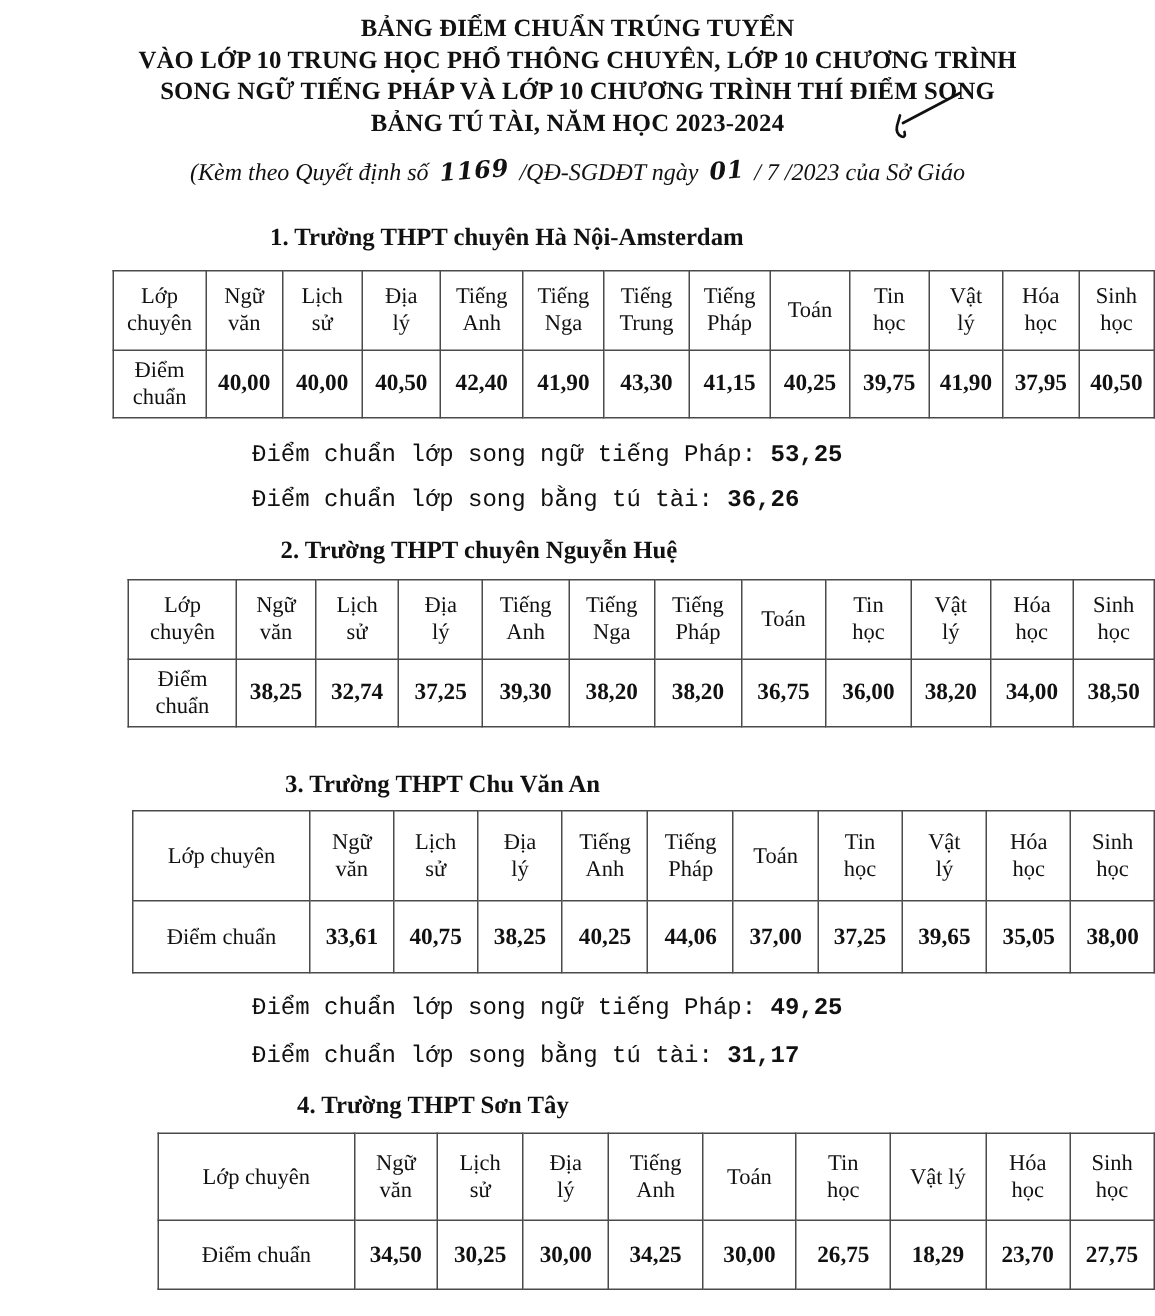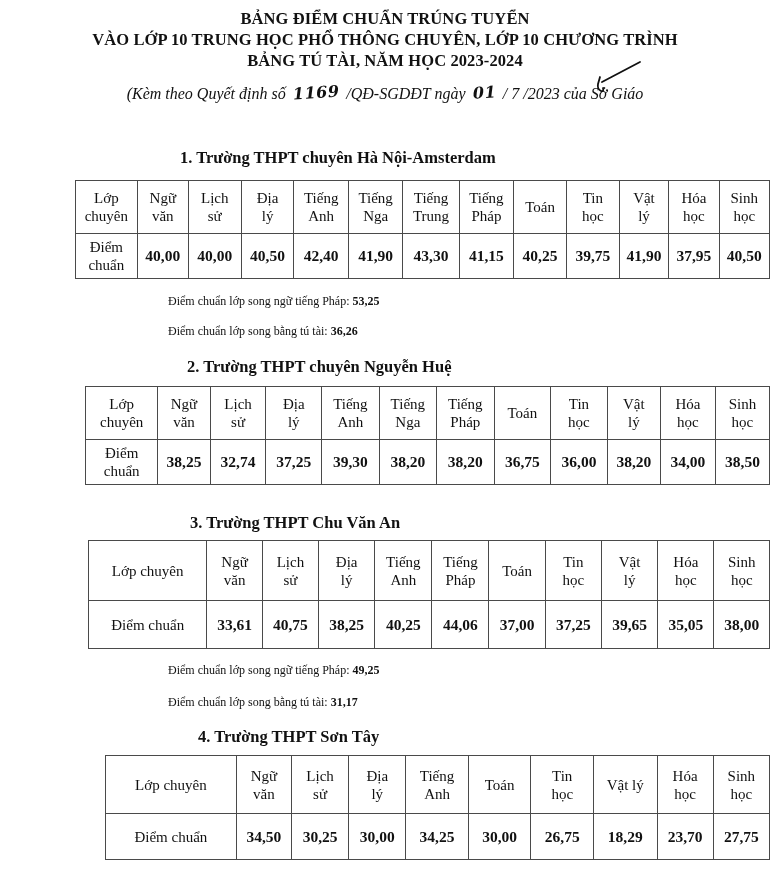--- a/index.html
+++ b/index.html
@@ -61,22 +61,23 @@
   
   .section-heading {
     font-weight: bold;
     font-size: 16.5px;
     margin: 0;
     padding: 0;
   }
 
   
   .note-line {
-    font-size: 12px;
+    font-size: 16px;
     white-space: nowrap;
+    font-family: Liberation Mono, monospace;
   }
   .note-line b {
     font-weight: bold;
   }
 
   
   table.score-table {
     border-collapse: collapse;
     table-layout: fixed;
     background: #fff;
@@ -106,20 +107,21 @@
 
   
   .abs { position: absolute; }
 </style>
 </head>
 <body>
 
 <div class="title-block">
   <div class="title-line">BẢNG ĐIỂM CHUẨN TRÚNG TUYỂN</div>
   <div class="title-line">VÀO LỚP 10 TRUNG HỌC PHỔ THÔNG CHUYÊN, LỚP 10 CHƯƠNG TRÌNH</div>
+  <div class="title-line">SONG NGỮ TIẾNG PHÁP VÀ LỚP 10 CHƯƠNG TRÌNH THÍ ĐIỂM SONG</div>
   <div class="title-line">BẢNG TÚ TÀI, NĂM HỌC 2023-2024</div>
 
   <div class="subtitle-wrap">
     <div class="subtitle-line">
       <span>(Kèm theo Quyết định số</span>
       <span class="hand">1169</span>
       <span>/QĐ-SGDĐT ngày</span>
       <span class="hand">01</span>
       <span>/ 7 /2023 của Sở Giáo</span>
     </div>

